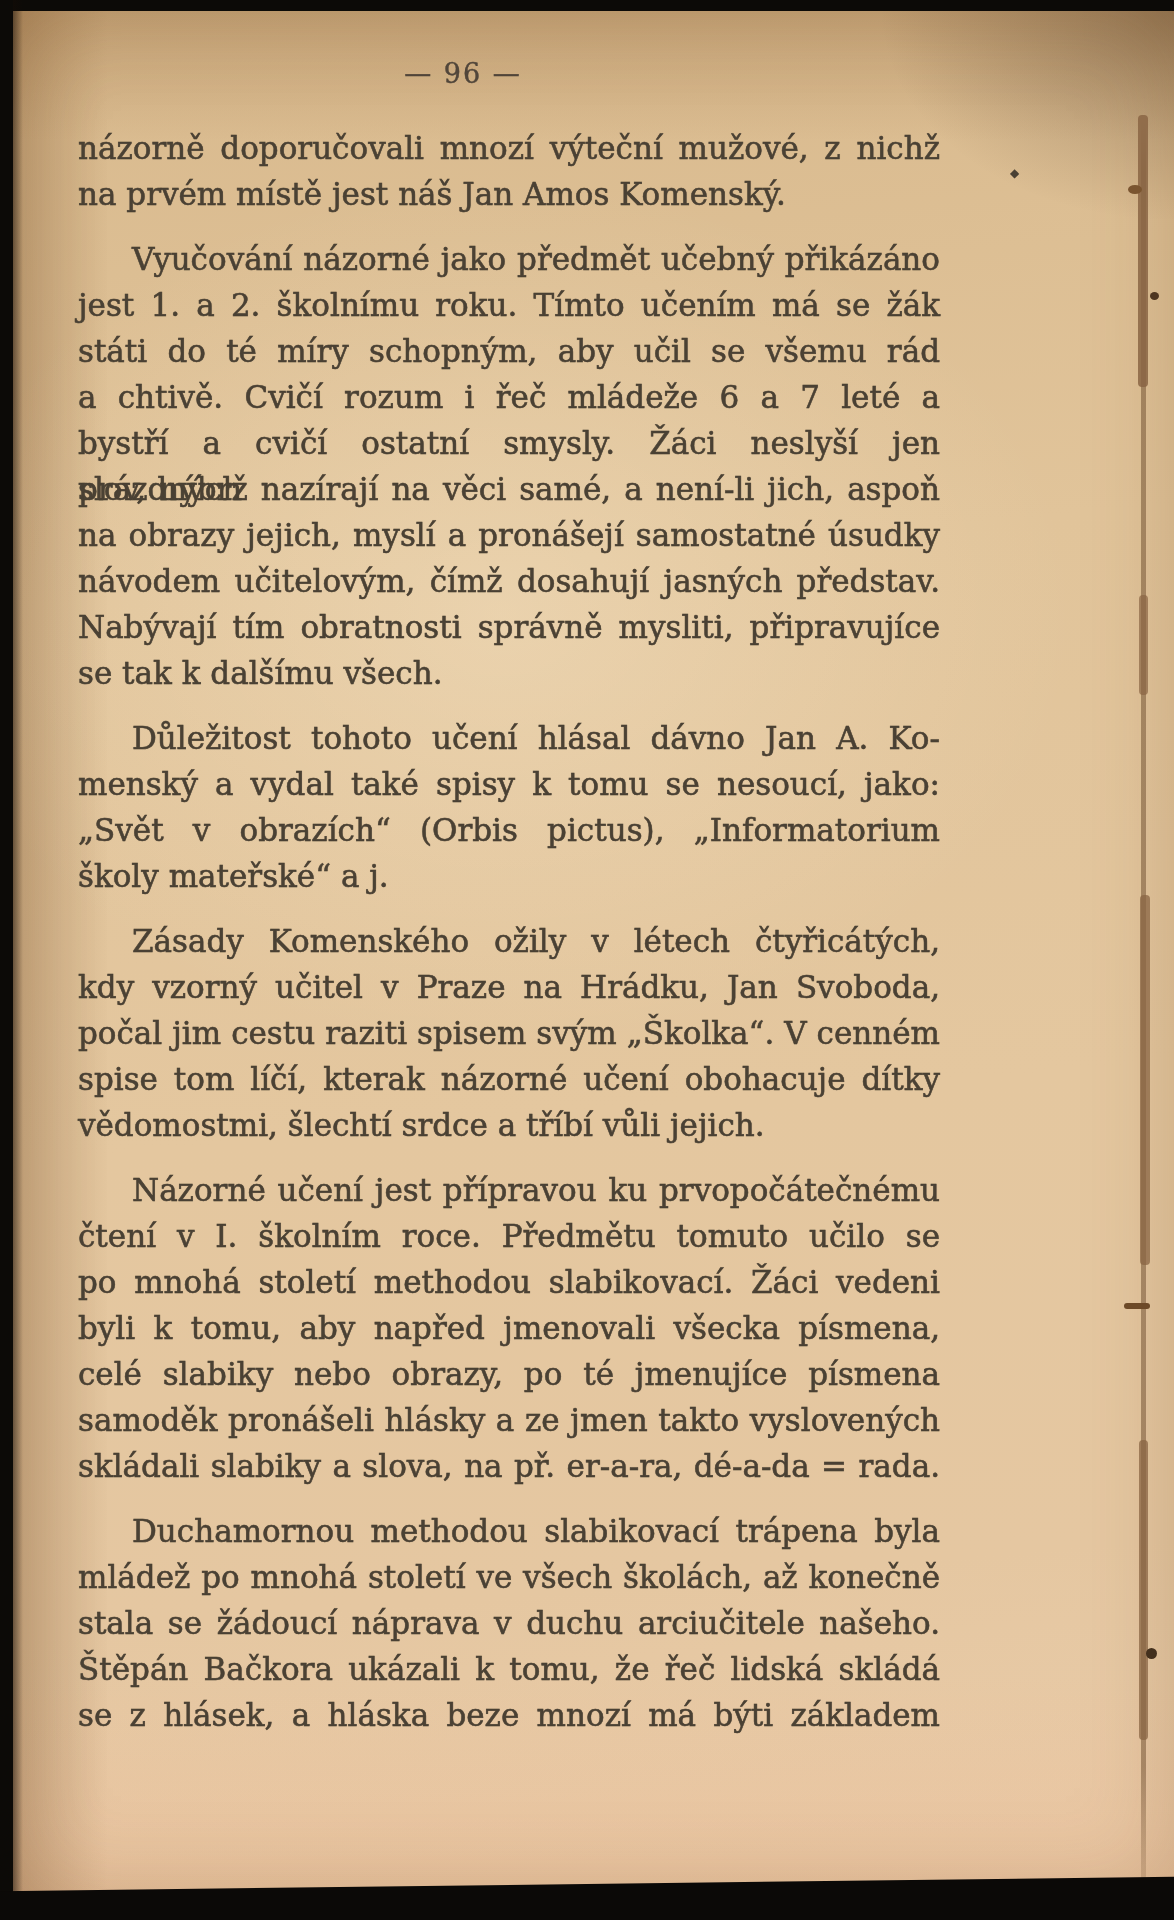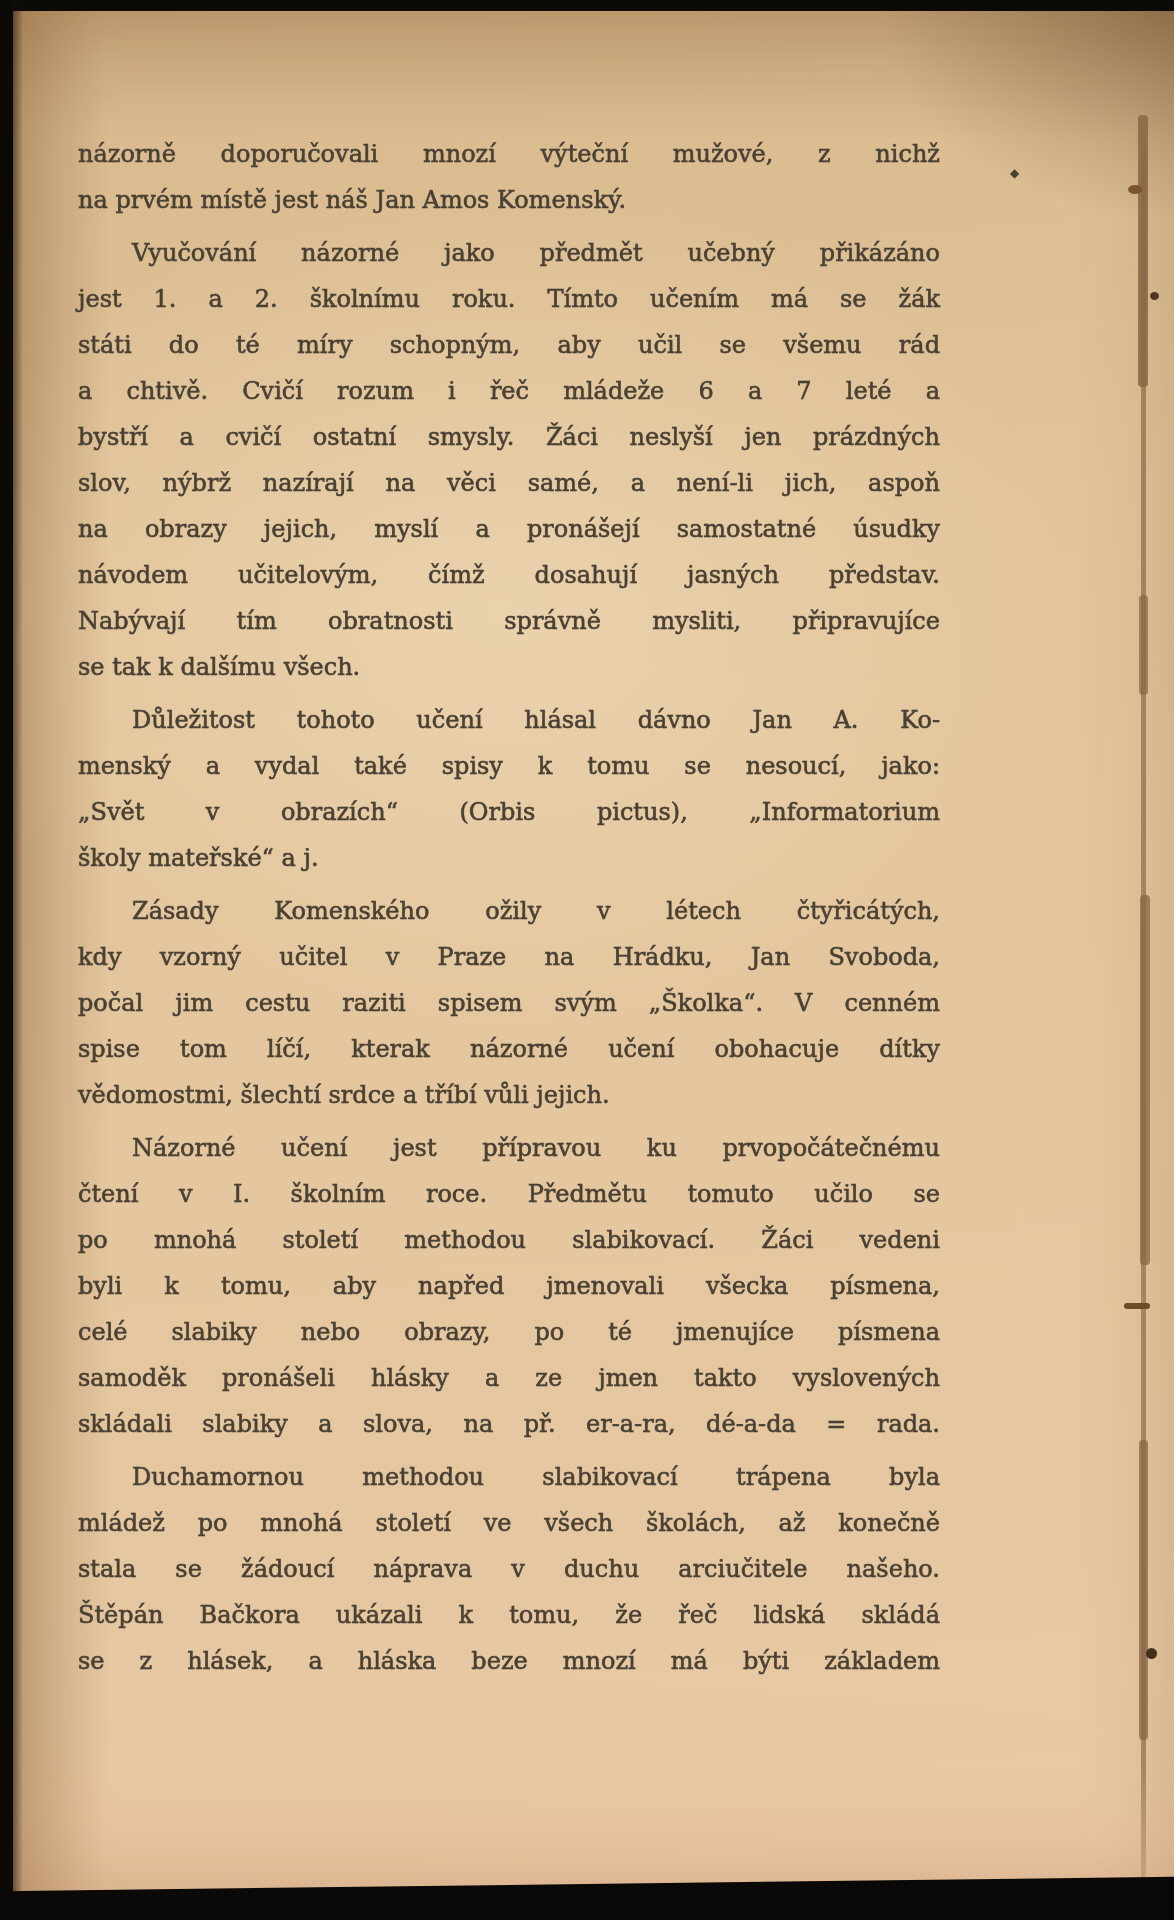--- a/index.html
+++ b/index.html
@@ -26,28 +26,28 @@
     position:absolute; left:-14px; right:-14px; bottom:-34px; height:70px;
     background:#0b0907; transform:rotate(-0.7deg);
   }
   .page-number{
     position:absolute; left:78px; top:58px; width:770px;
     text-align:center; font-size:27px; color:#51463a;
     letter-spacing:2px;
     -webkit-text-stroke:0.4px #51463a;
   }
   .text-block{
-    position:absolute; left:78px; top:131px; width:862px;
-    font-size:24px; line-height:46px; color:#4a4134;
+    position:absolute; left:78px; top:125px; width:862px;
+    font-size:31px; line-height:46px; color:#4a4134;
     -webkit-text-stroke:0.5px #4a4134;
     text-shadow:0 0 1px rgba(74,63,48,0.35);
   }
   .line{ text-align:justify; text-align-last:left; white-space:normal; height:46px; overflow:visible;}
   .line.just{ text-align-last:justify; }
-  .line.ind{ margin-top:7px; }
+  .line.ind{ margin-top:19px; }
   .line.ind::before{ content:""; display:inline-block; width:54px; }
   .line .it{ }
   .footnote-mark{
     position:absolute; left:1010px; top:166px;
     font-size:12px; color:#4a4134; font-family:"DejaVu Sans",sans-serif;
   }
   
   .fold-line{
     position:absolute; left:1141px; top:120px; width:5px; height:1790px;
     background:linear-gradient(to bottom,
@@ -70,20 +70,21 @@
     background:linear-gradient(to right, rgba(20,12,6,0.5), rgba(20,12,6,0));
   }
 </style>
 </head>
 <body>
 
 <div class="scan">
   <div class="paper"></div>
   <div class="left-edge-soft"></div>
 
+  <div class="page-number">— 96 —</div>
 
   <div class="text-block">
       <div class="line just"><span>názorně doporučovali mnozí výteční mužové, z nichž</span></div>
       <div class="line"><span>na prvém místě jest náš Jan Amos Komenský.</span></div>
       <div class="line ind just"><span>Vyučování názorné jako předmět učebný přikázáno</span></div>
       <div class="line just"><span>jest 1. a 2. školnímu roku. Tímto učením má se žák</span></div>
       <div class="line just"><span>státi do té míry schopným, aby učil se všemu rád</span></div>
       <div class="line just"><span>a chtivě. Cvičí rozum i řeč mládeže 6 a 7 leté a</span></div>
       <div class="line just"><span>bystří a cvičí ostatní smysly. Žáci neslyší jen prázdných</span></div>
       <div class="line just"><span>slov, nýbrž nazírají na věci samé, a není-li jich, aspoň</span></div>

